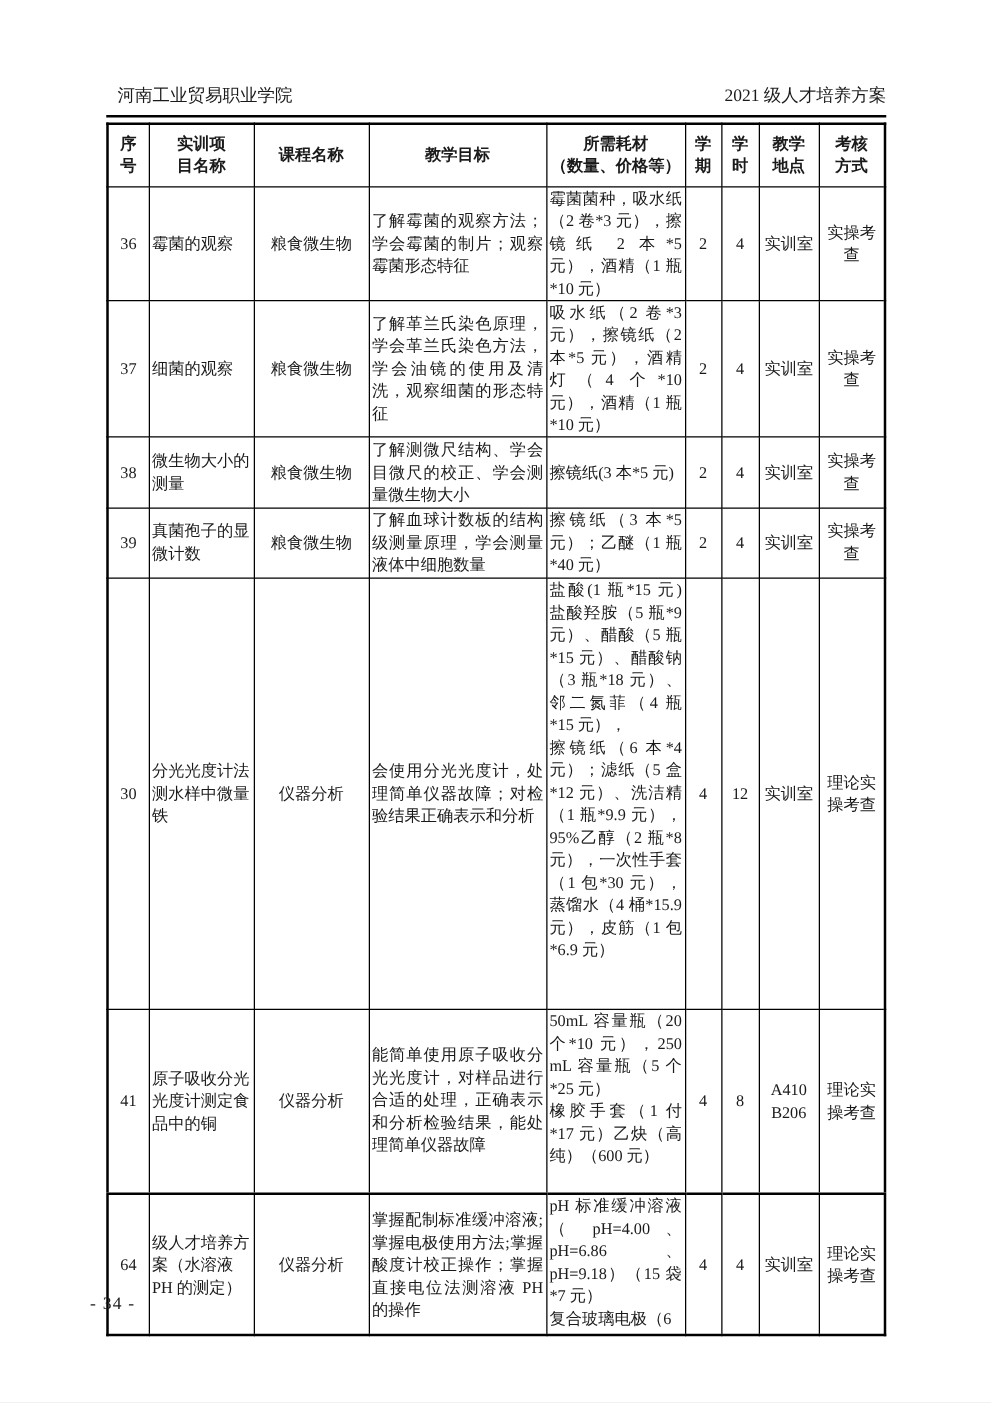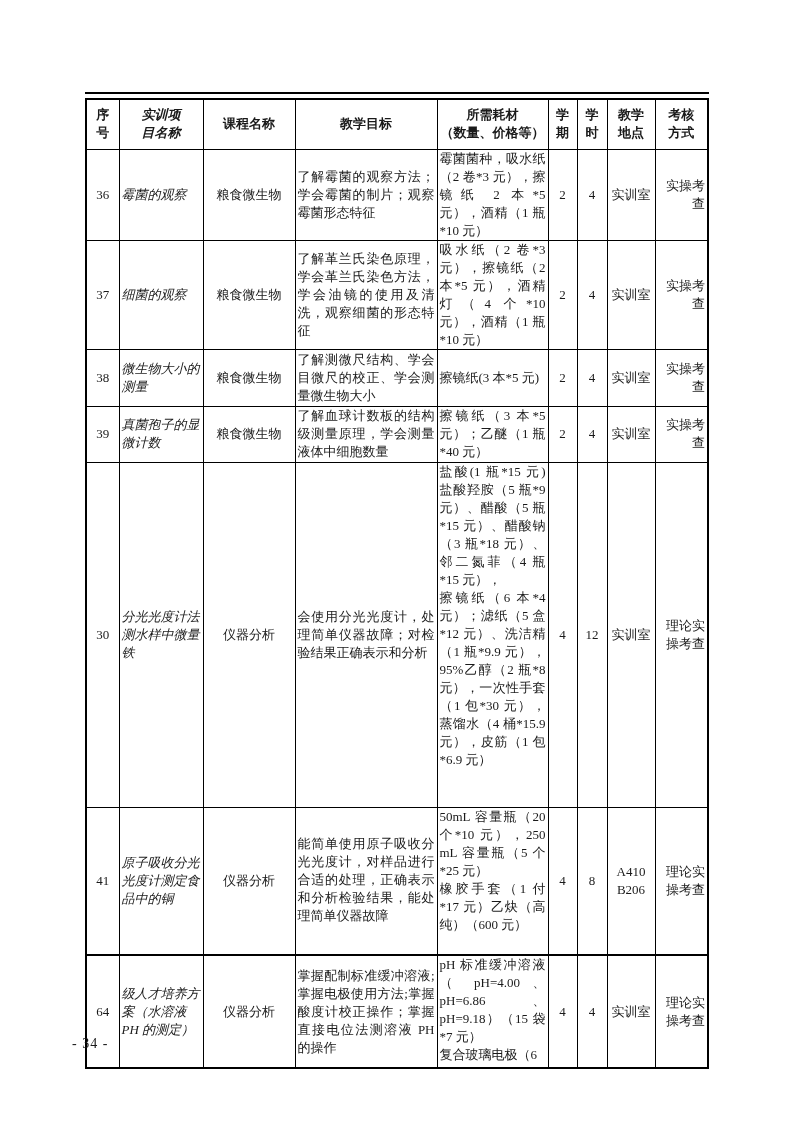--- a/index.html
+++ b/index.html
@@ -58,40 +58,44 @@
   .sched thead tr { height: 50px; }
   .sched tbody tr:nth-child(1) { height: 72px; }
   .sched tbody tr:nth-child(2) { height: 91px; }
   .sched tbody tr:nth-child(3) { height: 57px; }
   .sched tbody tr:nth-child(4) { height: 56px; }
   .sched tbody tr:nth-child(5) { height: 345px; }
   .sched tbody tr:nth-child(6) { height: 148px; }
   .sched tbody tr:nth-child(7) { height: 113px; }
   .sched tbody tr:nth-child(7) td { border-top: 2px solid #000; }
   .col-num, .col-course, .col-semester, .col-hours, .col-location, .col-assessment { text-align: center; }
-  .col-assessment { text-align: right; }
-  .col-project { text-align: left; font-style: italic; }
+  .col-assessment { text-align: center; }
+  .col-project { text-align: left; }
   .col-objective, .col-materials { text-align: justify; }
   .sched tbody tr:nth-child(5) .col-materials,
   .sched tbody tr:nth-child(6) .col-materials,
   .sched tbody tr:nth-child(7) .col-materials { vertical-align: top; }
   .sched tbody tr:nth-child(6) .col-objective { vertical-align: middle; font-family: Liberation Mono, monospace; }
   .page-number {
     position: absolute;
     left: 72px;
     top: 1036px;
     font-size: 14px;
     letter-spacing: 1px;
   }
 </style>
 </head>
 <body>
 
 <div class="page">
 
+  <div class="doc-header">
+    <span class="inst">河南工业贸易职业学院</span>
+    <span>2021 级人才培养方案</span>
+  </div>
 
   <div class="header-rule"></div>
 
   <table class="sched">
     <colgroup>
       <col style="width:33px">
       <col style="width:84px">
       <col style="width:92px">
       <col style="width:142px">
       <col style="width:111px">

